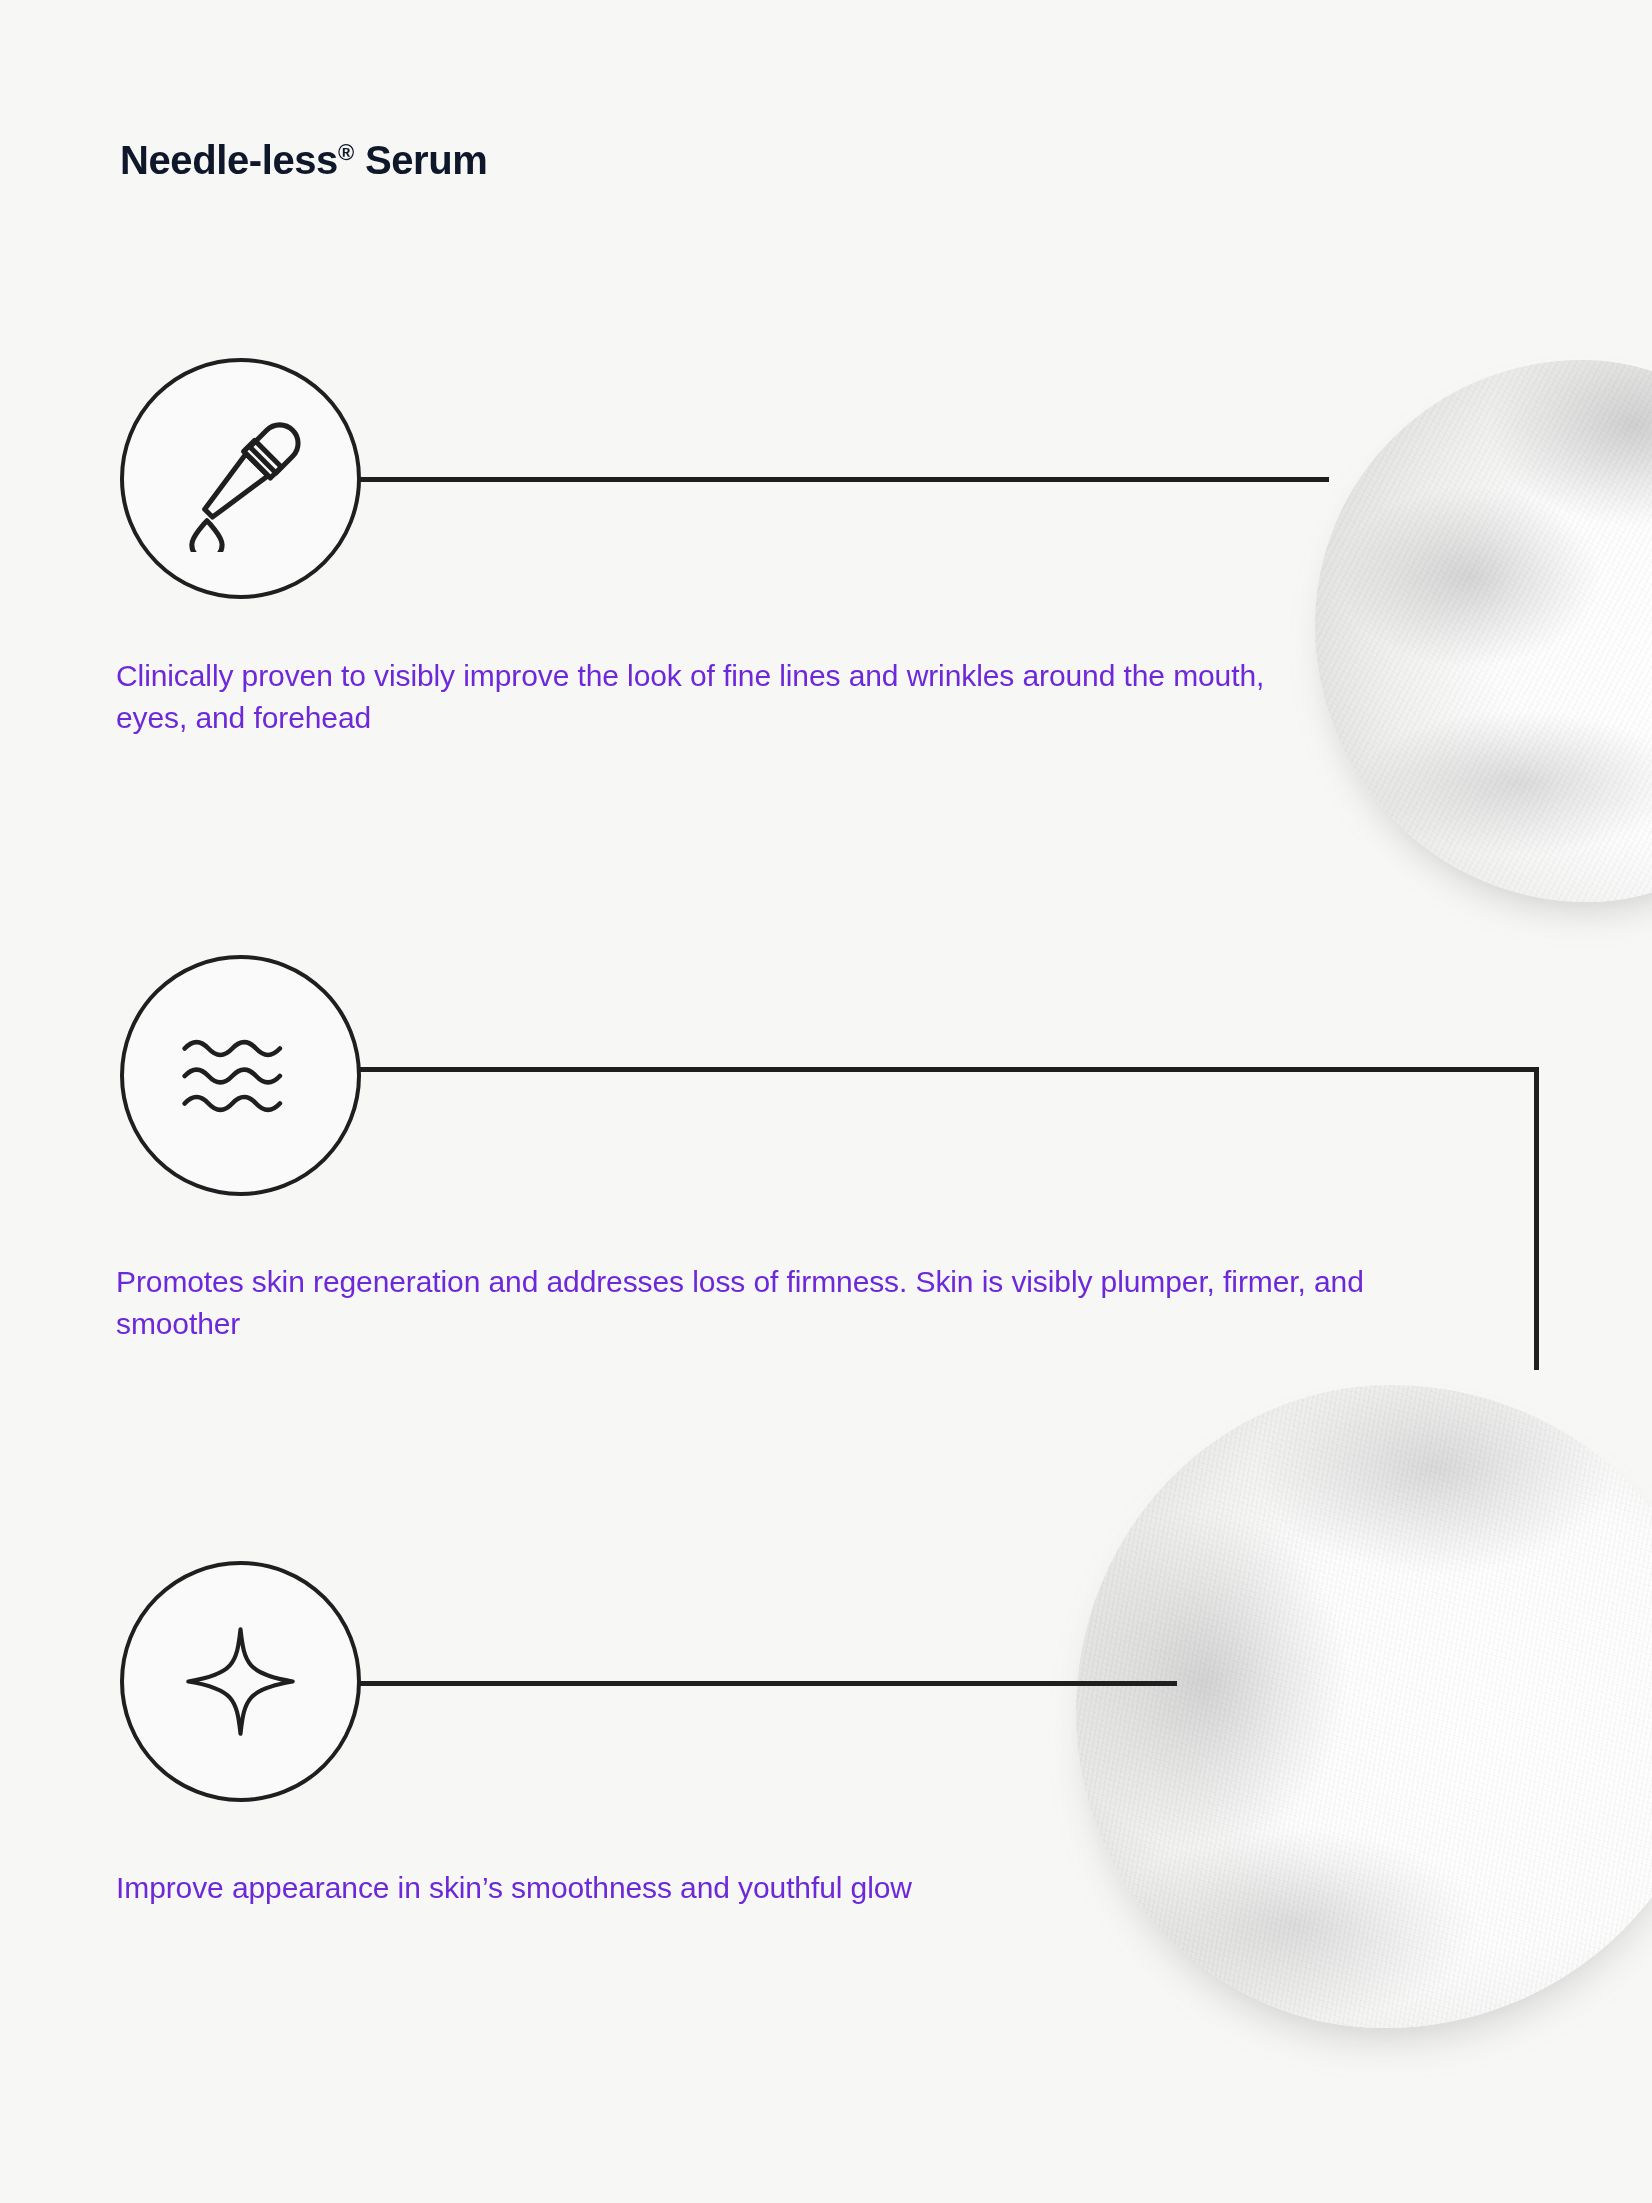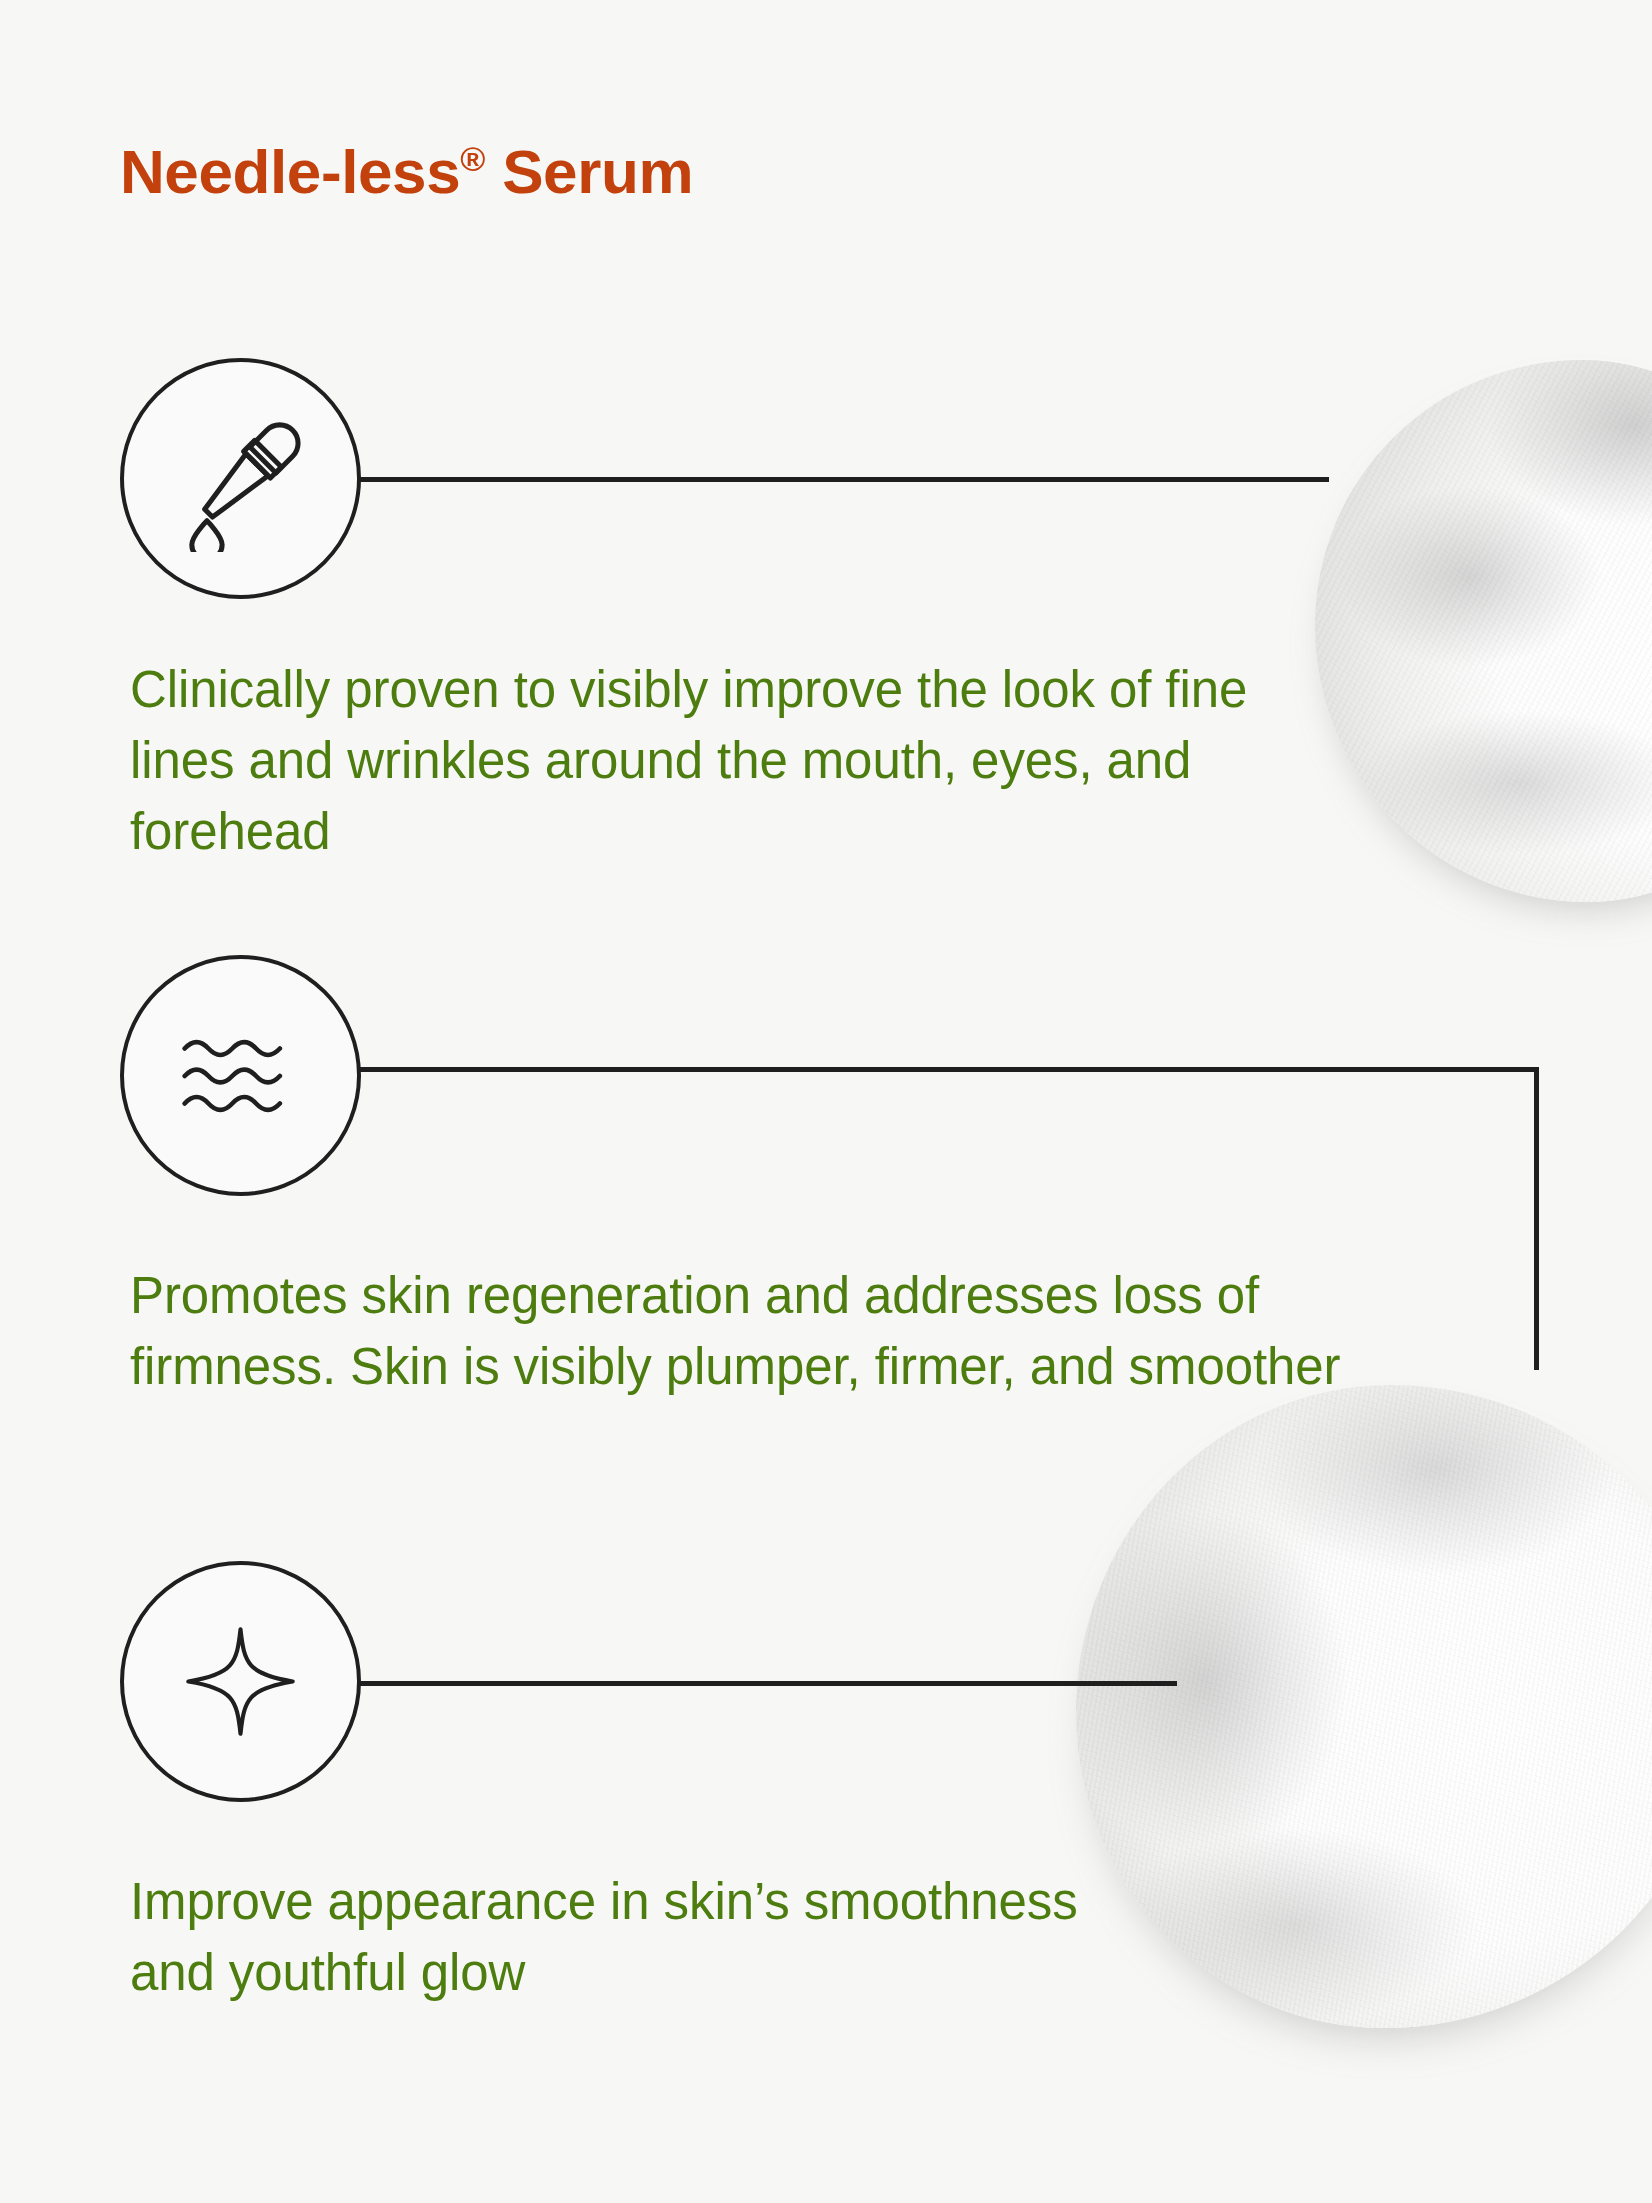--- a/index.html
+++ b/index.html
@@ -19,24 +19,24 @@
     height: 2204px;
     background: #f7f7f6;
     overflow: hidden;
   }
 
   
   #title {
     position: absolute;
     left: 120px;
     top: 138px;
-    font-size: 62px;
+    font-size: 40px;
     font-weight: 700;
     letter-spacing: -0.4px;
-    color: #c2410c;
+    color: #0f172a;
     white-space: nowrap;
     line-height: 1.1;
   }
   #title .reg {
     font-size: 0.55em;
     vertical-align: super;
     font-weight: 700;
     letter-spacing: 0;
   }
 
@@ -126,24 +126,24 @@
   }
   #icon-dropper-circle { left: 120px; top: 358px; }
   #icon-waves-circle   { left: 120px; top: 955px; }
   #icon-sparkle-circle { left: 120px; top: 1561px; }
 
   .icon-circle svg { display: block; }
 
   
   .benefit-text {
     position: absolute;
-    left: 130px;
-    font-size: 51px;
+    left: 116px;
+    font-size: 30px;
     line-height: 1.39;
-    color: #4d7c0f;
+    color: #6d28d9;
     font-weight: 400;
     letter-spacing: -0.1px;
   }
   #text-1 { top: 655px;  width: 1175px; }
   #text-2 { top: 1261px; width: 1267px; }
   #text-3 { top: 1867px; width: 1029px; }
 </style>
 </head>
 <body>
 

